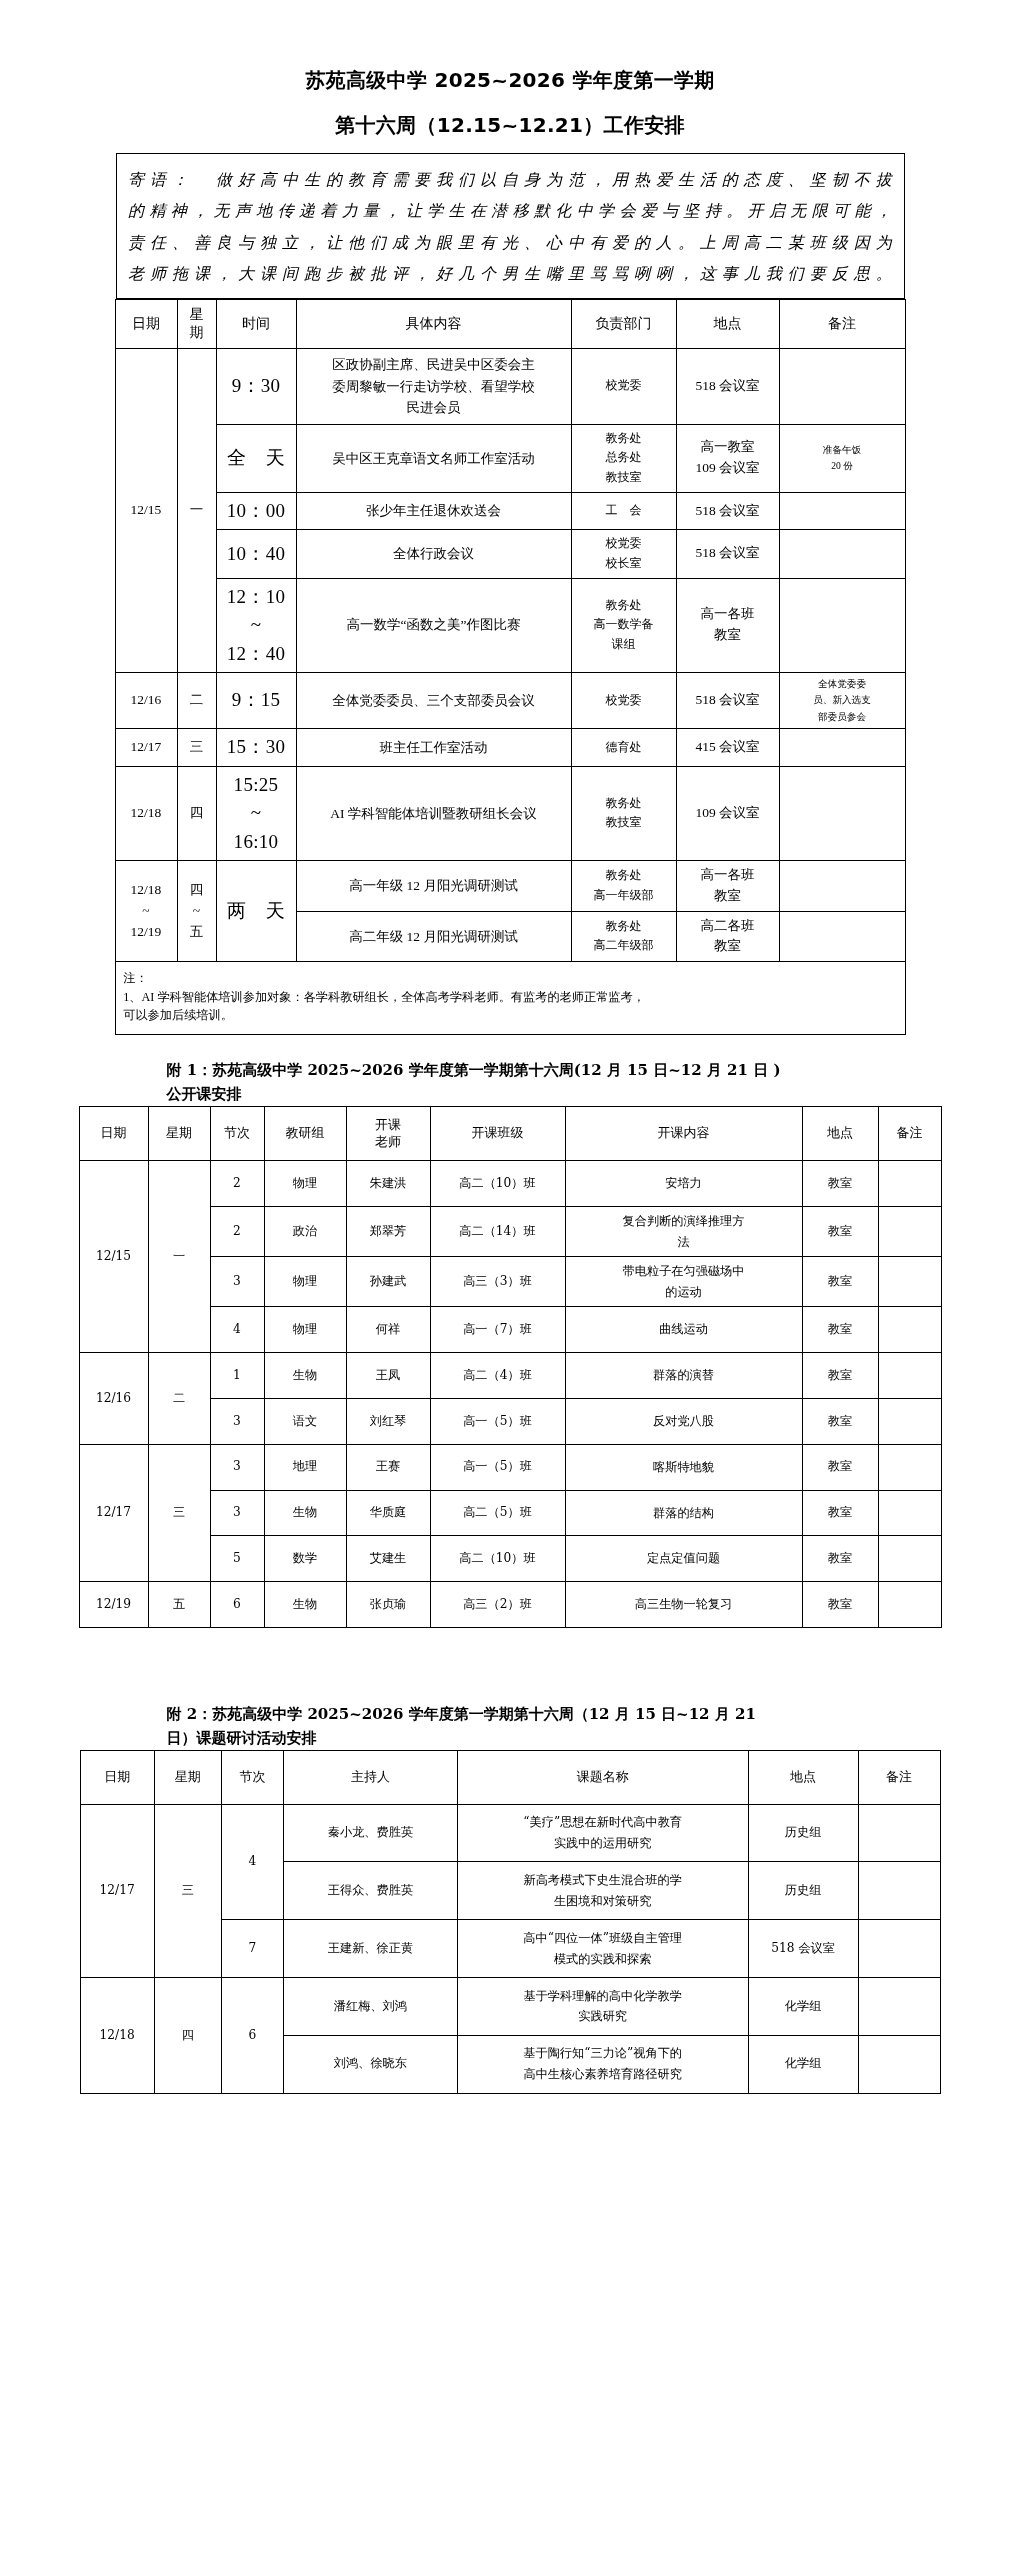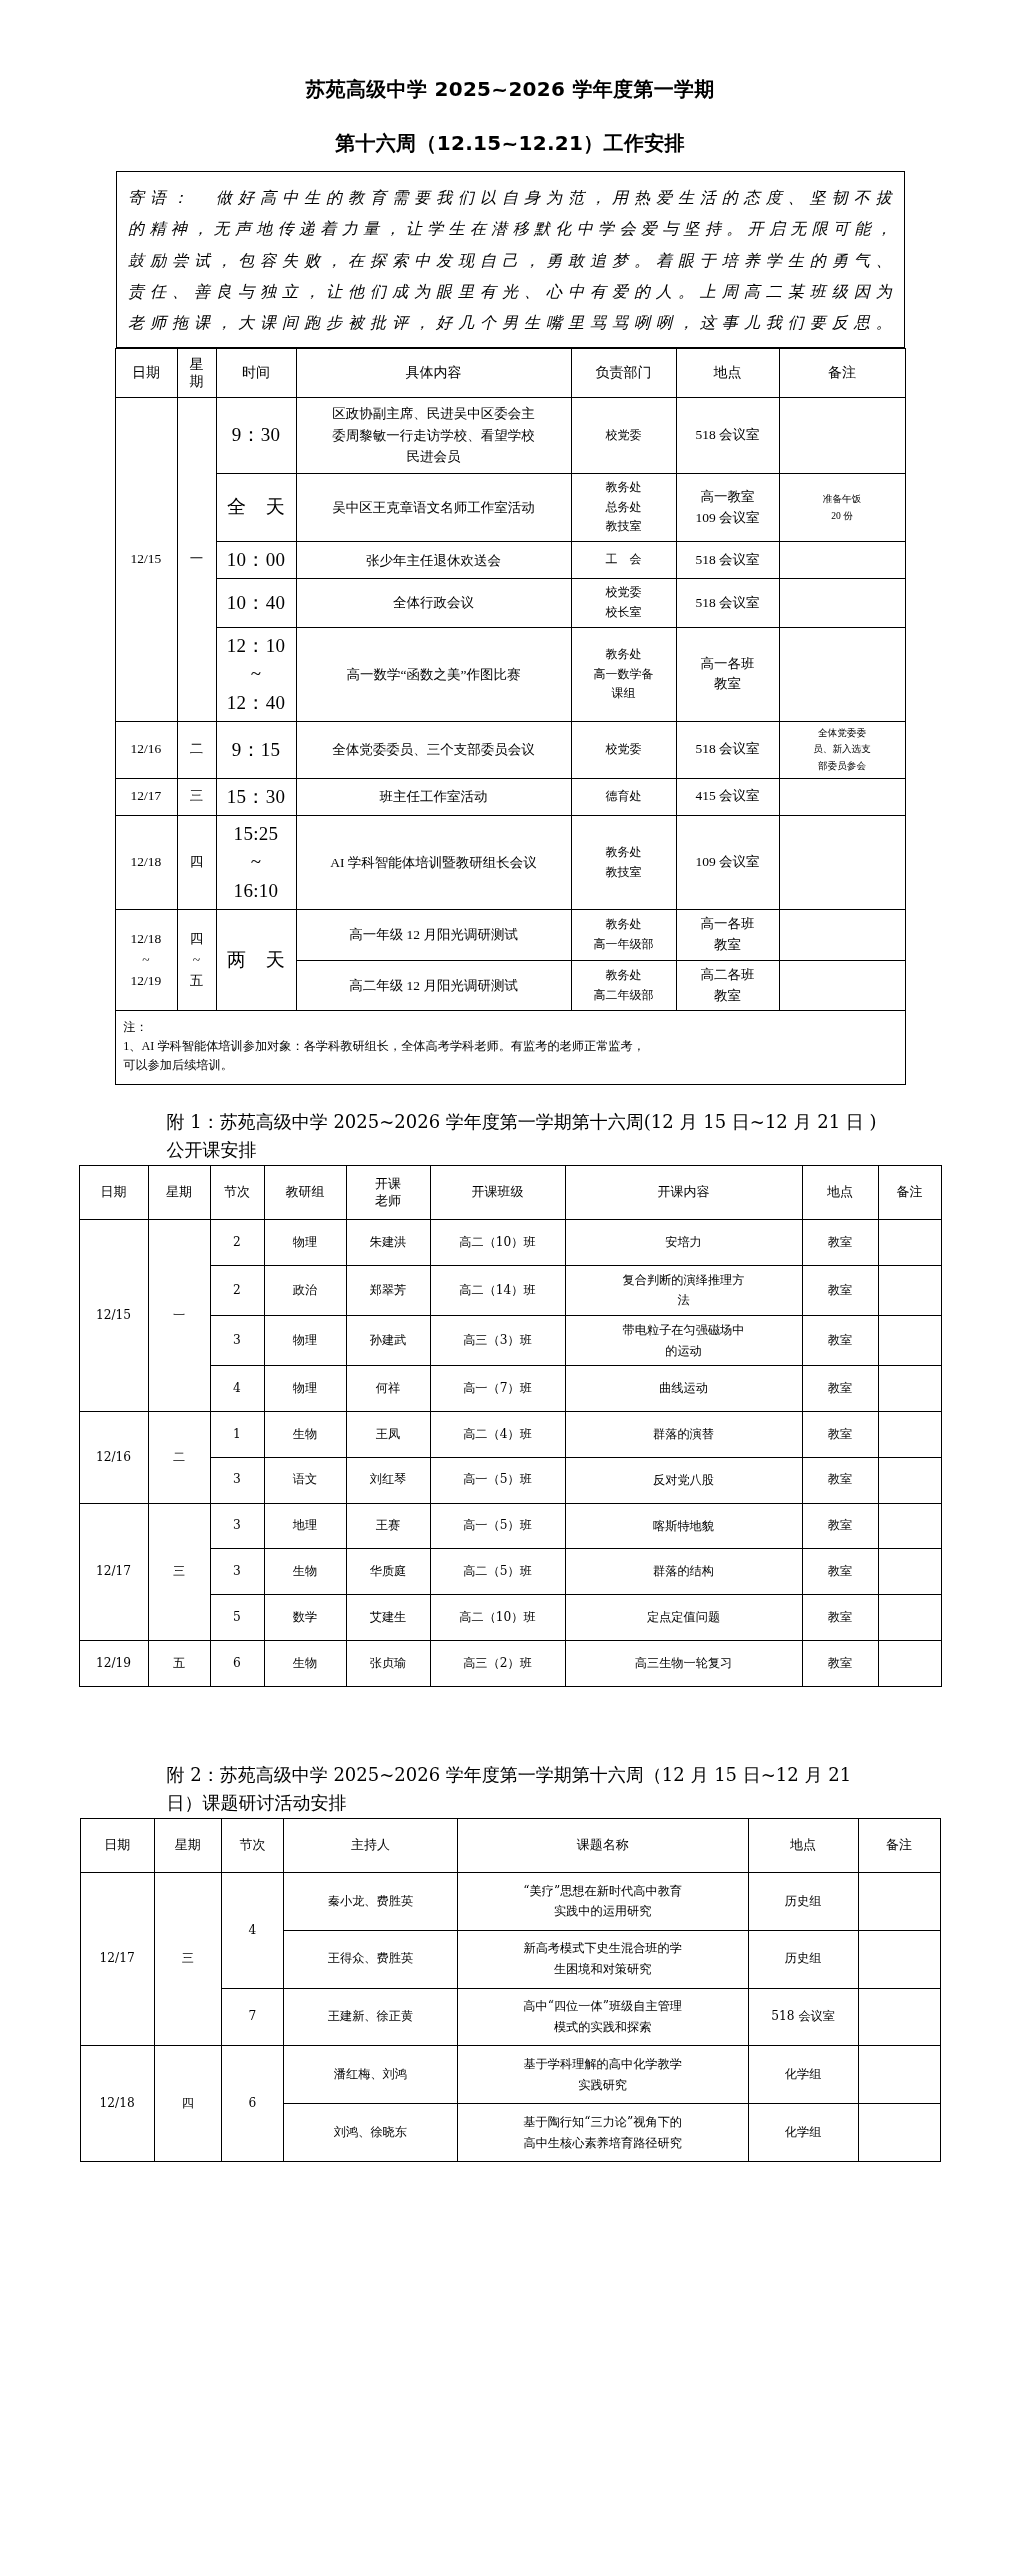--- a/index.html
+++ b/index.html
@@ -21,21 +21,21 @@
     position: relative;
   }
 
   
   .doc-title {
     text-align: center;
     font-weight: bold;
     font-size: 20px;
     letter-spacing: 0.3px;
     line-height: 1.35;
-    margin: 9px;
+    margin: 0;
     padding-top: 67px;
     font-family: "DejaVu Sans", "Liberation Sans", sans-serif;
   }
   .doc-title-2 {
     text-align: center;
     font-weight: bold;
     font-size: 20px;
     letter-spacing: 0.3px;
     line-height: 1.35;
     margin: 0;
@@ -136,22 +136,22 @@
     text-align: center;
     margin-left: 212px;
   }
 
   
   .appendix-title {
     width: 789px;
     margin: 0 auto;
     padding-top: 23px;
     font-family: "DejaVu Serif", "Liberation Serif", serif;
-    font-weight: normal;
-    font-size: 18px;
+    font-weight: bold;
+    font-size: 15px;
     line-height: 1.6;
     text-align: left;
     padding-left: 51px;
     box-sizing: border-box;
   }
   .appendix-title .l2 { display:block; }
 
   .appx-table {
     width: 861px;
     margin-top: 22px;
@@ -182,21 +182,20 @@
 <body>
 
 <div class="page">
 
   <div class="doc-title">苏苑高级中学 2025~2026 学年度第一学期</div>
   <div class="doc-title-2">第十六周（12.15~12.21）工作安排</div>
 
   <div class="quote-box">
     <div class="quote-text">寄语：　做好高中生的教育需要我们以自身为范，用热爱生活的态度、坚韧不拔</div>
     <div class="quote-text">的精神，无声地传递着力量，让学生在潜移默化中学会爱与坚持。开启无限可能，</div>
-    <div class="quote-text">鼓励尝试，包容失败，在探索中发现自己，勇敢追梦。着眼于培养学生的勇气、</div>
     <div class="quote-text">责任、善良与独立，让他们成为眼里有光、心中有爱的人。上周高二某班级因为</div>
     <div class="quote-text">老师拖课，大课间跑步被批评，好几个男生嘴里骂骂咧咧，这事儿我们要反思。</div>
   </div>
 
   <table class="grid main-table">
     <colgroup>
       <col style="width:62px">
         <col style="width:39px">
         <col style="width:80px">
       <col style="width:275px">

